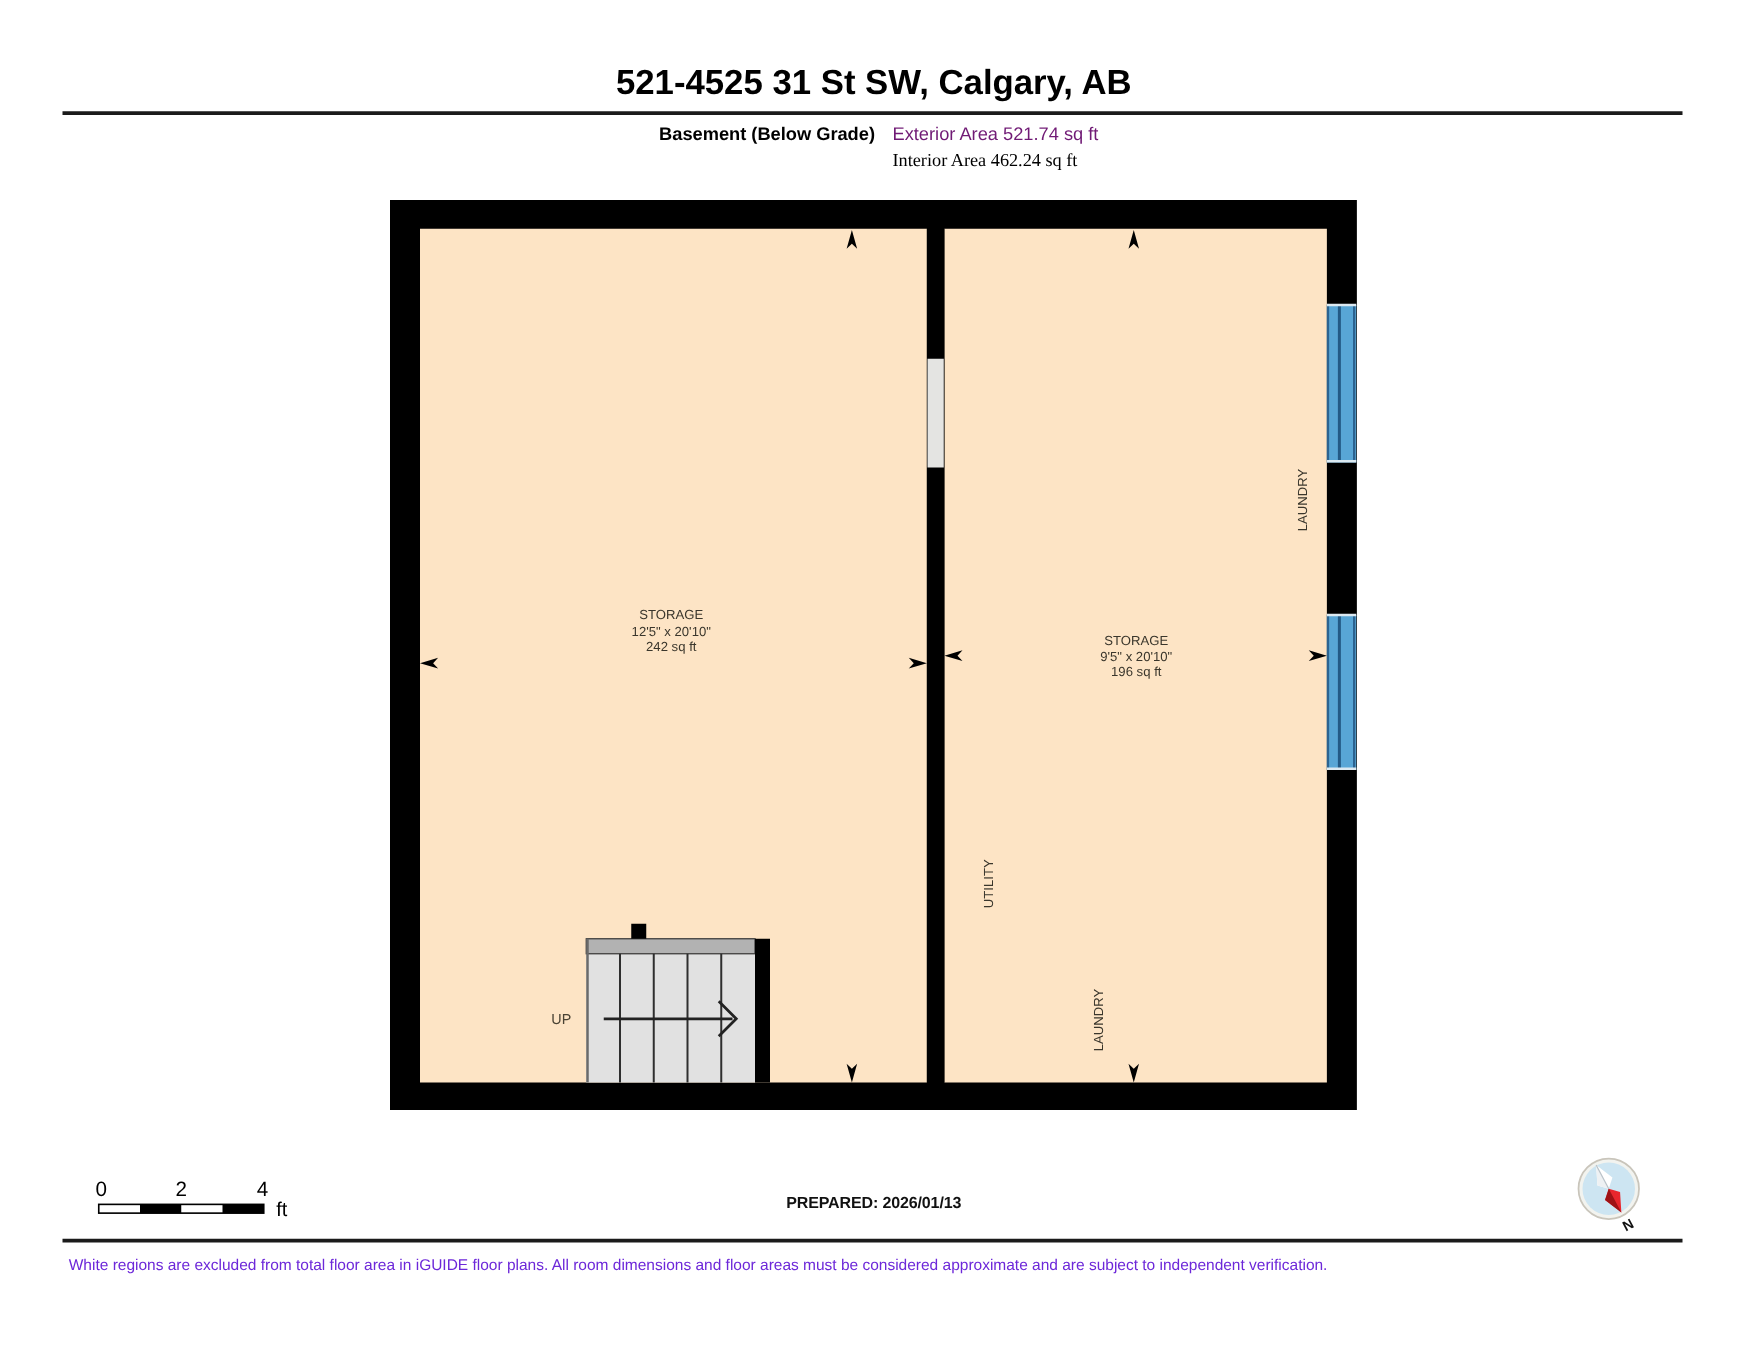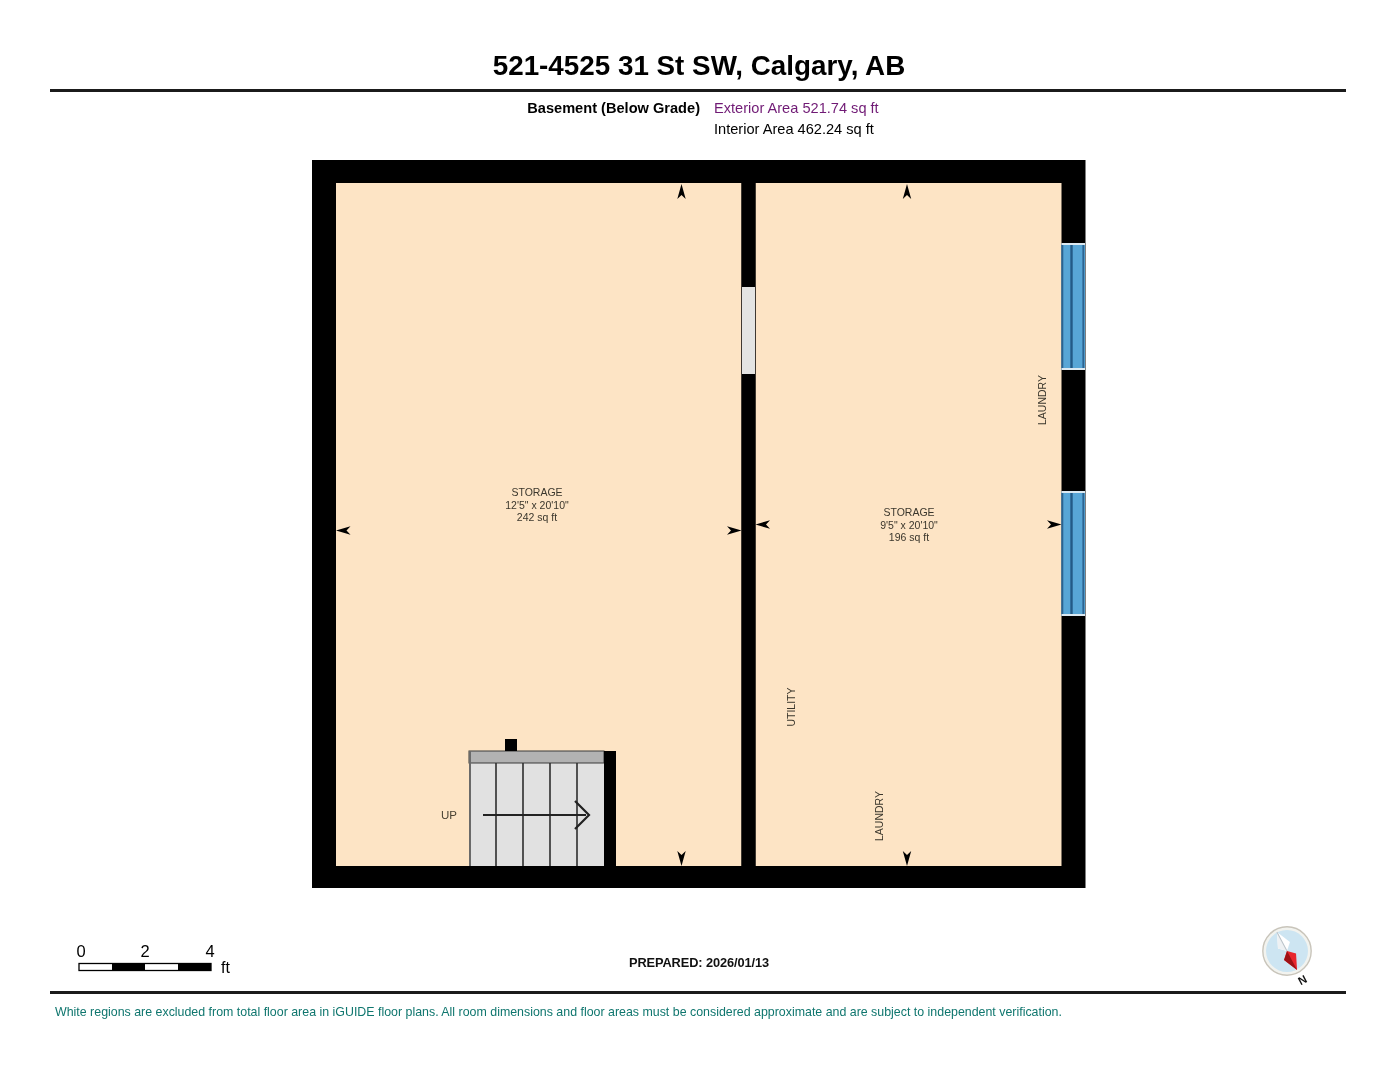--- a/index.html
+++ b/index.html
@@ -10,21 +10,21 @@
 <body>
 
 <div class="abs" style="left:0;top:49.5px;width:1398px;text-align:center;font-size:27.8px;font-weight:bold;color:#000;letter-spacing:0;">521-4525 31 St SW, Calgary, AB</div>
 
 <div class="abs" style="left:50px;top:89px;width:1296px;height:2.5px;background:#1b1b1b;"></div>
 
 <div class="abs" style="left:0;top:100px;width:700px;text-align:right;font-size:14.6px;font-weight:bold;color:#000;">Basement (Below Grade)</div>
 
 <div class="abs" style="left:714px;top:100px;font-size:14.6px;color:#701a75;">Exterior Area 521.74 sq ft</div>
 
-<div class="abs" style="left:714px;top:121px;font-size:14.6px;color:#000;">Interior Area 462.24 sq ft</div>
+<div class="abs" style="left:714px;top:121px;font-size:14.6px;color:#000;font-family:Liberation Serif, serif;">Interior Area 462.24 sq ft</div>
 
 <svg class="abs" style="left:0;top:0;" width="1396" height="1080" viewBox="0 0 1396 1080">
 
   <rect x="312" y="160" width="773.5" height="728" fill="#000000"></rect>
 
   <rect x="336" y="183" width="405.5" height="683" fill="#fde4c5"></rect>
 
   <rect x="755.5" y="183" width="306" height="683" fill="#fde4c5"></rect>
 
   <rect x="741.5" y="183" width="14" height="683" fill="#000000"></rect>
@@ -129,13 +129,13 @@
       <line x1="1287" y1="951" x2="1287" y2="972.5" stroke="#b9c2c8" stroke-width="1"></line>
       <polygon points="1287,951 1280.2,944.5 1287,929.5 1293.8,944.5" fill="#e8262d"></polygon>
       <polygon points="1287,951 1293.8,944.5 1287,929.5" fill="#9e1216"></polygon>
       <text x="1287" y="922" text-anchor="middle" font-size="11.3" font-weight="bold" fill="#111" font-family="Liberation Sans, sans-serif">N</text>
     </g>
   </g>
 </svg>
 
 <div class="abs" style="left:50px;top:991px;width:1296px;height:2.5px;background:#1b1b1b;"></div>
 
-<div class="abs" style="left:55px;top:1005px;font-size:12.4px;color:#0f766e;">White regions are excluded from total floor area in iGUIDE floor plans. All room dimensions and floor areas must be considered approximate and are subject to independent verification.</div>
+<div class="abs" style="left:55px;top:1005px;font-size:12.4px;color:#6d28d9;">White regions are excluded from total floor area in iGUIDE floor plans. All room dimensions and floor areas must be considered approximate and are subject to independent verification.</div>
 
 </body></html>

